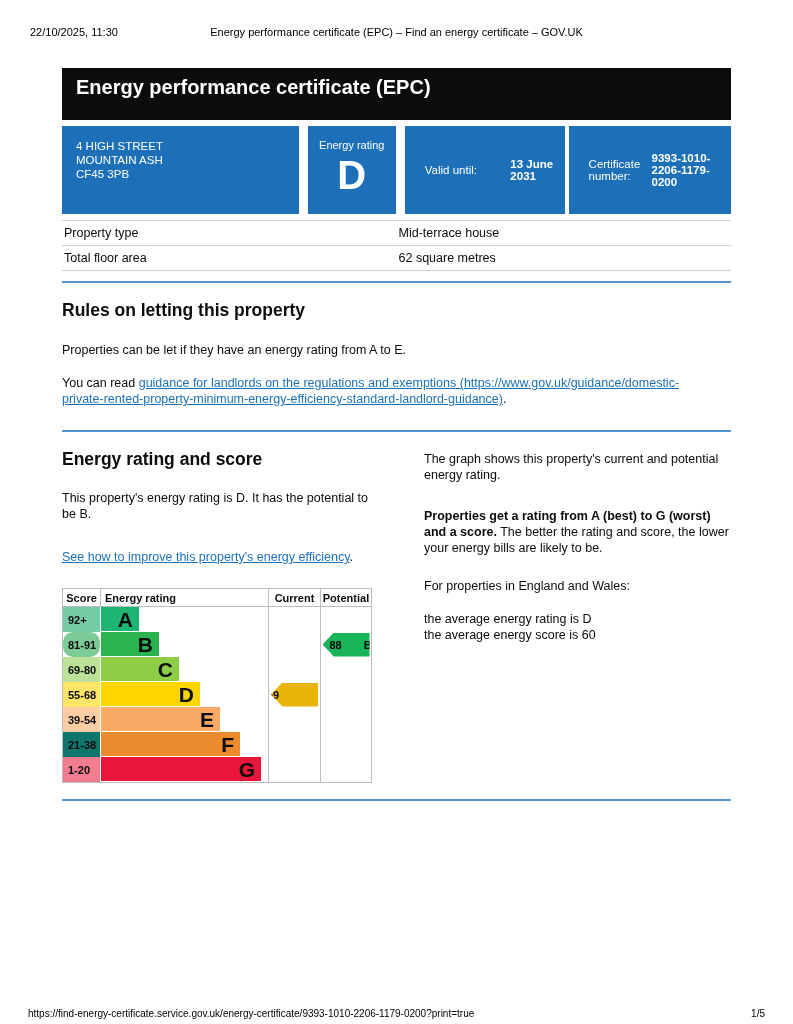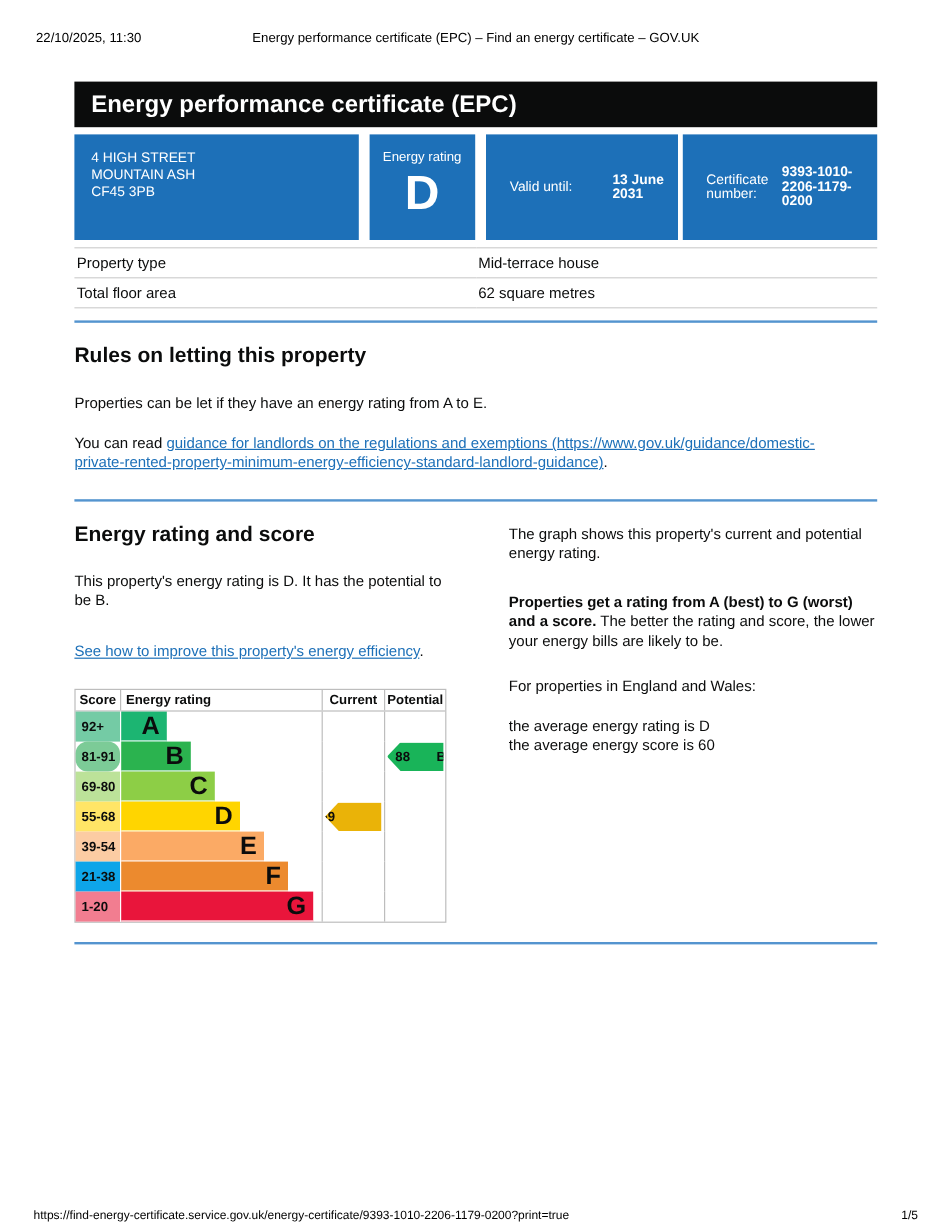--- a/index.html
+++ b/index.html
@@ -10,21 +10,21 @@
   
   .print-header { position:absolute; top:26px; left:0; right:0; height:14px; font-size:11px; color:#000; }
   .print-date { position:absolute; left:30px; top:0; }
   .print-title { position:absolute; left:0; right:0; top:0; text-align:center; }
   .print-footer { position:absolute; bottom:16px; left:0; right:0; font-size:10px; color:#000; }
   .footer-url { position:absolute; left:28px; }
   .footer-page { position:absolute; right:28px; }
 
   .content { position:absolute; left:62px; width:669px; top:68px; }
 
-  .banner { background:#0b0c0c; color:#fff; height:38px; line-height:38px;
+  .banner { background:#0b0c0c; color:#fff; height:52px; line-height:38px;
             font-size:20px; font-weight:bold; padding-left:14px; margin-bottom:6px; }
 
   
   .summary { display:flex; gap:9px; height:88px; margin-bottom:6px; }
   .box { background:#1d70b8; color:#fff; }
   .address-box { width:244px; padding:13px 14px; font-size:11.5px; line-height:14px; }
   .rating-box { width:91px; text-align:center; display:flex; flex-direction:column; align-items:center; }
   .rating-box .rating-label { font-size:11px; margin-top:13px; }
   .rating-box .rating-letter { font-size:40px; font-weight:bold; line-height:44px; margin-top:2px; }
   .meta-col { flex:1; display:flex; flex-direction:row; gap:4px; }
@@ -211,21 +211,21 @@
             <div class="band-col">
                 <div class="band-bar" style="background-color: rgb(251, 170, 101); width: 119px;">
                   <span class="band-letter">E</span>
                 </div>
               </div>
             <div class="cur-col"></div>
             <div class="pot-col"></div>
           </div>
 
           <div class="crow">
-            <div class="score-cell" style="background-color: #0ea5e9;">21-38</div>
+            <div class="score-cell" style="background-color: #0f766e;">21-38</div>
             <div class="band-col">
                 <div class="band-bar" style="background-color: rgb(236, 138, 46); width: 139px;">
                   <span class="band-letter">F</span>
                 </div>
               </div>
             <div class="cur-col"></div>
             <div class="pot-col"></div>
           </div>
 
           <div class="crow">

